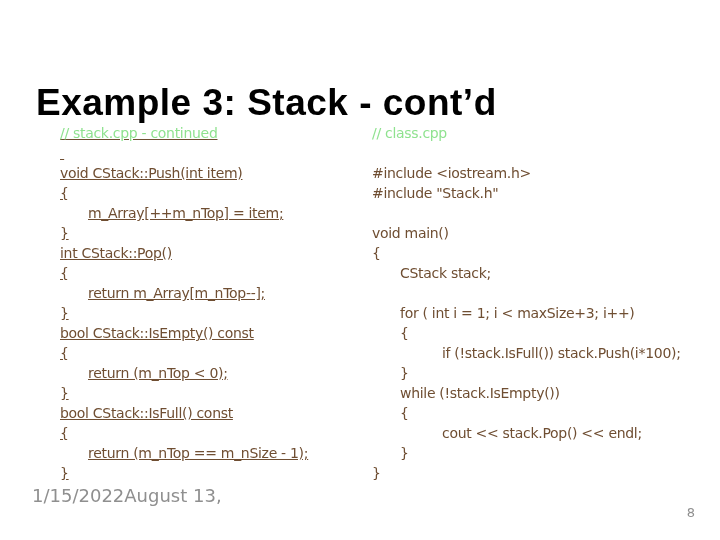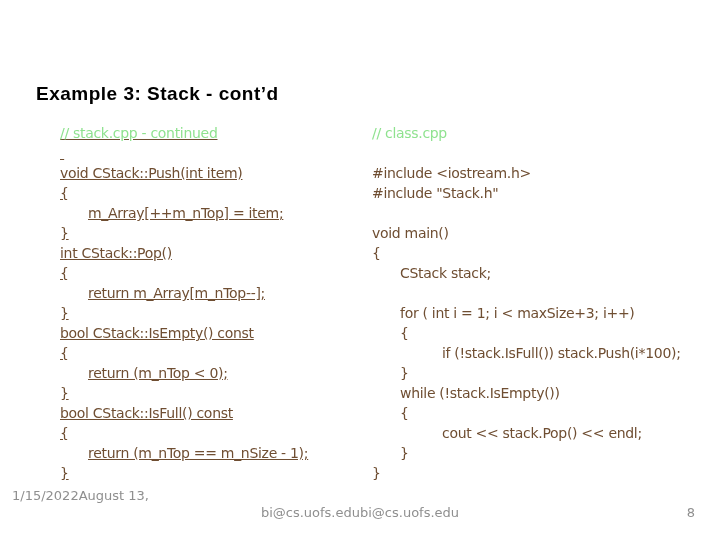--- a/index.html
+++ b/index.html
@@ -11,21 +11,21 @@
     overflow: hidden;
     font-family: "DejaVu Sans", sans-serif;
   }
   .title {
     position: absolute;
     left: 36px;
     top: 84px;
     margin: 0;
     font-family: "Liberation Sans", sans-serif;
     font-weight: bold;
-    font-size: 19px;
+    font-size: 37px;
     line-height: 1;
     letter-spacing: 0.5px;
     color: var(--title, #000000);
     white-space: nowrap;
   }
   .code-col {
     position: absolute;
     top: 123px;
     font-family: "DejaVu Sans", sans-serif;
     font-size: 14px;
@@ -35,23 +35,23 @@
     white-space: pre;
   }
   .code-col.left  { left: 60px; text-decoration: underline;  }
   .code-col.right { left: 372px; }
   .code-line { height: 20px; }
   .code-line.comment { color: var(--comment, #8fe28f); }
   .code-line.indent-1 { padding-left: 28px; }
   .code-line.indent-2 { padding-left: 70px; }
   .footer-date {
     position: absolute;
-    left: 12px;
+    left: 32px;
     top: 487px;
-    font-size: 13px;
+    font-size: 18px;
     line-height: 17px;
     color: var(--footer, #8f8f8f);
   }
   .footer-email {
     position: absolute;
     left: 0;
     top: 505px;
     width: 720px;
     text-align: center;
     font-size: 13px;
@@ -73,17 +73,16 @@
   <h1 class="title">Example 3: Stack - cont’d</h1>
 
   <div class="code-col left"><div class="code-line comment indent-0">// stack.cpp - continued</div><div class="code-line code indent-0">&nbsp;</div><div class="code-line code indent-0">void CStack::Push(int item)</div><div class="code-line code indent-0">{</div><div class="code-line code indent-1">m_Array[++m_nTop] = item;</div><div class="code-line code indent-0">}</div><div class="code-line code indent-0">int CStack::Pop()</div><div class="code-line code indent-0">{</div><div class="code-line code indent-1">return m_Array[m_nTop--];</div><div class="code-line code indent-0">}</div><div class="code-line code indent-0">bool CStack::IsEmpty() const</div><div class="code-line code indent-0">{</div><div class="code-line code indent-1">return (m_nTop &lt; 0);</div><div class="code-line code indent-0">}</div><div class="code-line code indent-0">bool CStack::IsFull() const</div><div class="code-line code indent-0">{</div><div class="code-line code indent-1">return (m_nTop == m_nSize - 1);</div><div class="code-line code indent-0">}</div></div>
 
   <div class="code-col right"><div class="code-line comment indent-0">// class.cpp</div><div class="code-line code indent-0">&nbsp;</div><div class="code-line code indent-0">#include &lt;iostream.h&gt;</div><div class="code-line code indent-0">#include "Stack.h"</div><div class="code-line code indent-0">&nbsp;</div><div class="code-line code indent-0">void main()</div><div class="code-line code indent-0">{</div><div class="code-line code indent-1">CStack stack;</div><div class="code-line code indent-0">&nbsp;</div><div class="code-line code indent-1">for ( int i = 1; i &lt; maxSize+3; i++)</div><div class="code-line code indent-1">{</div><div class="code-line code indent-2">if (!stack.IsFull()) stack.Push(i*100);</div><div class="code-line code indent-1">}</div><div class="code-line code indent-1">while (!stack.IsEmpty())</div><div class="code-line code indent-1">{</div><div class="code-line code indent-2">cout &lt;&lt; stack.Pop() &lt;&lt; endl;</div><div class="code-line code indent-1">}</div><div class="code-line code indent-0">}</div></div>
 
   <div class="footer-date">
     <div>1/15/2022August 13,</div>
   </div>
 
-  <div class="footer-email">bi@cs.uofs.edubi@cs.uofs.edu</div>
 
   <div class="footer-page">8</div>
 
 </div>
 
 </body></html>

